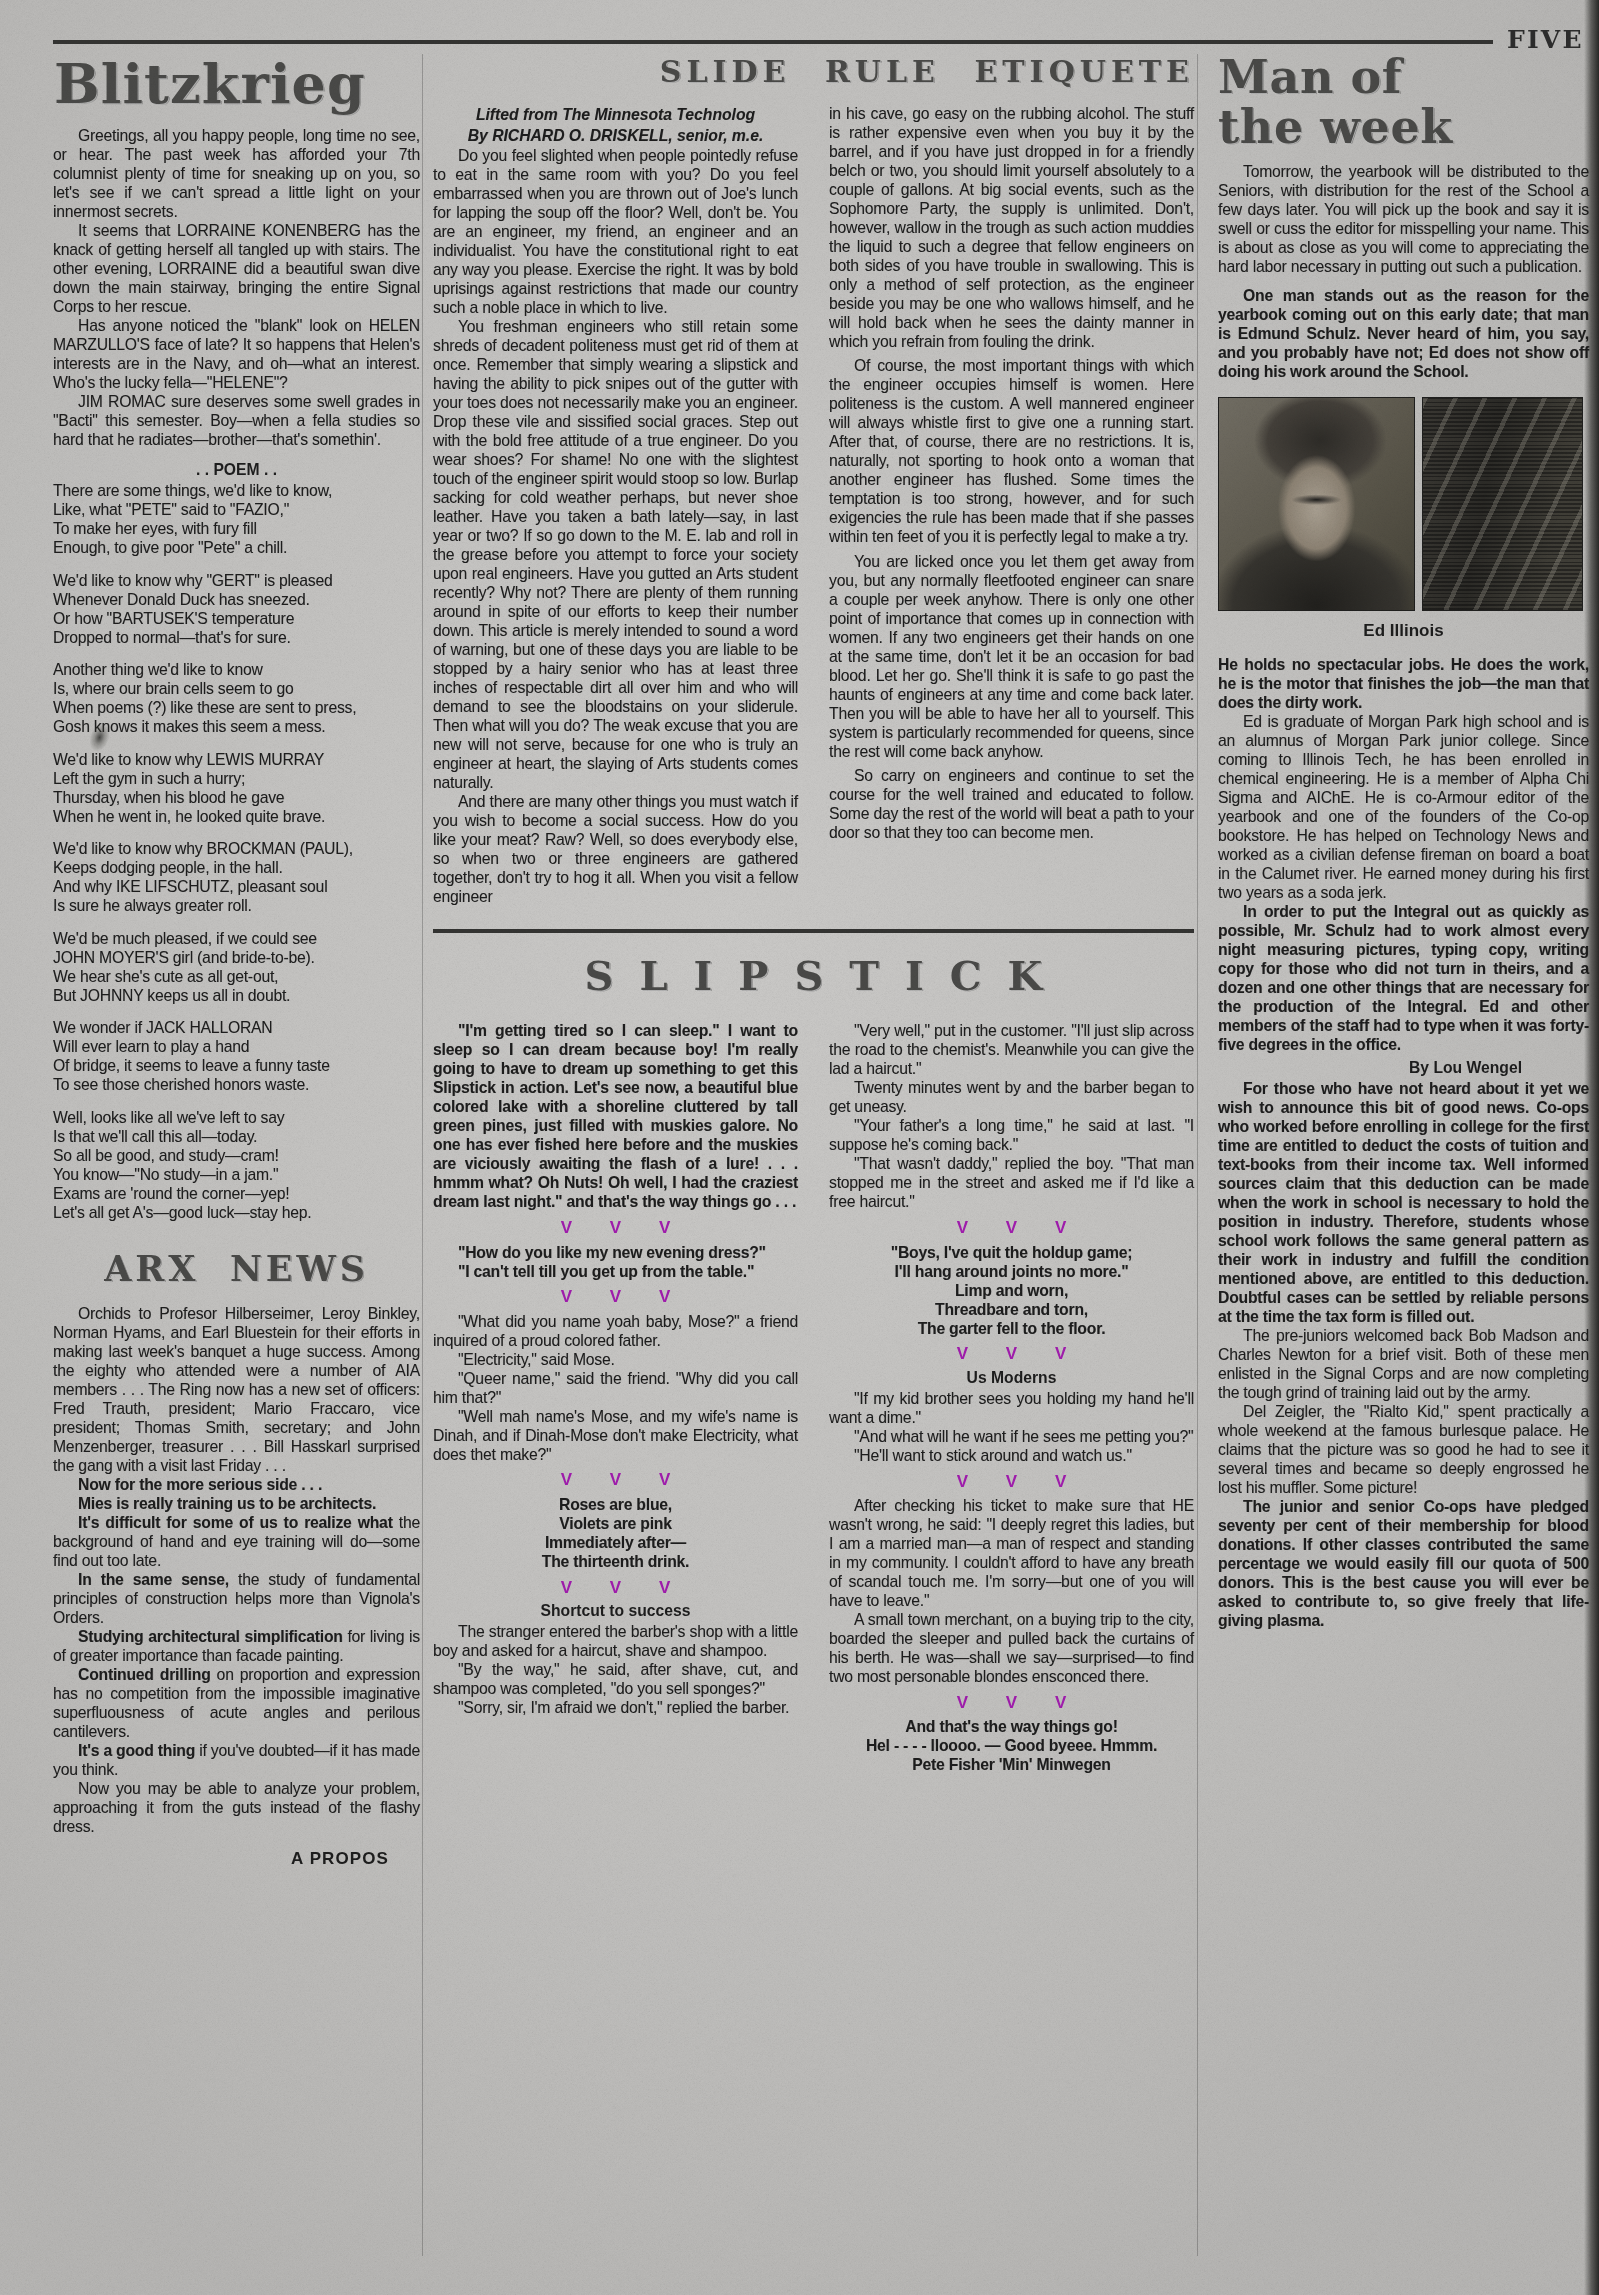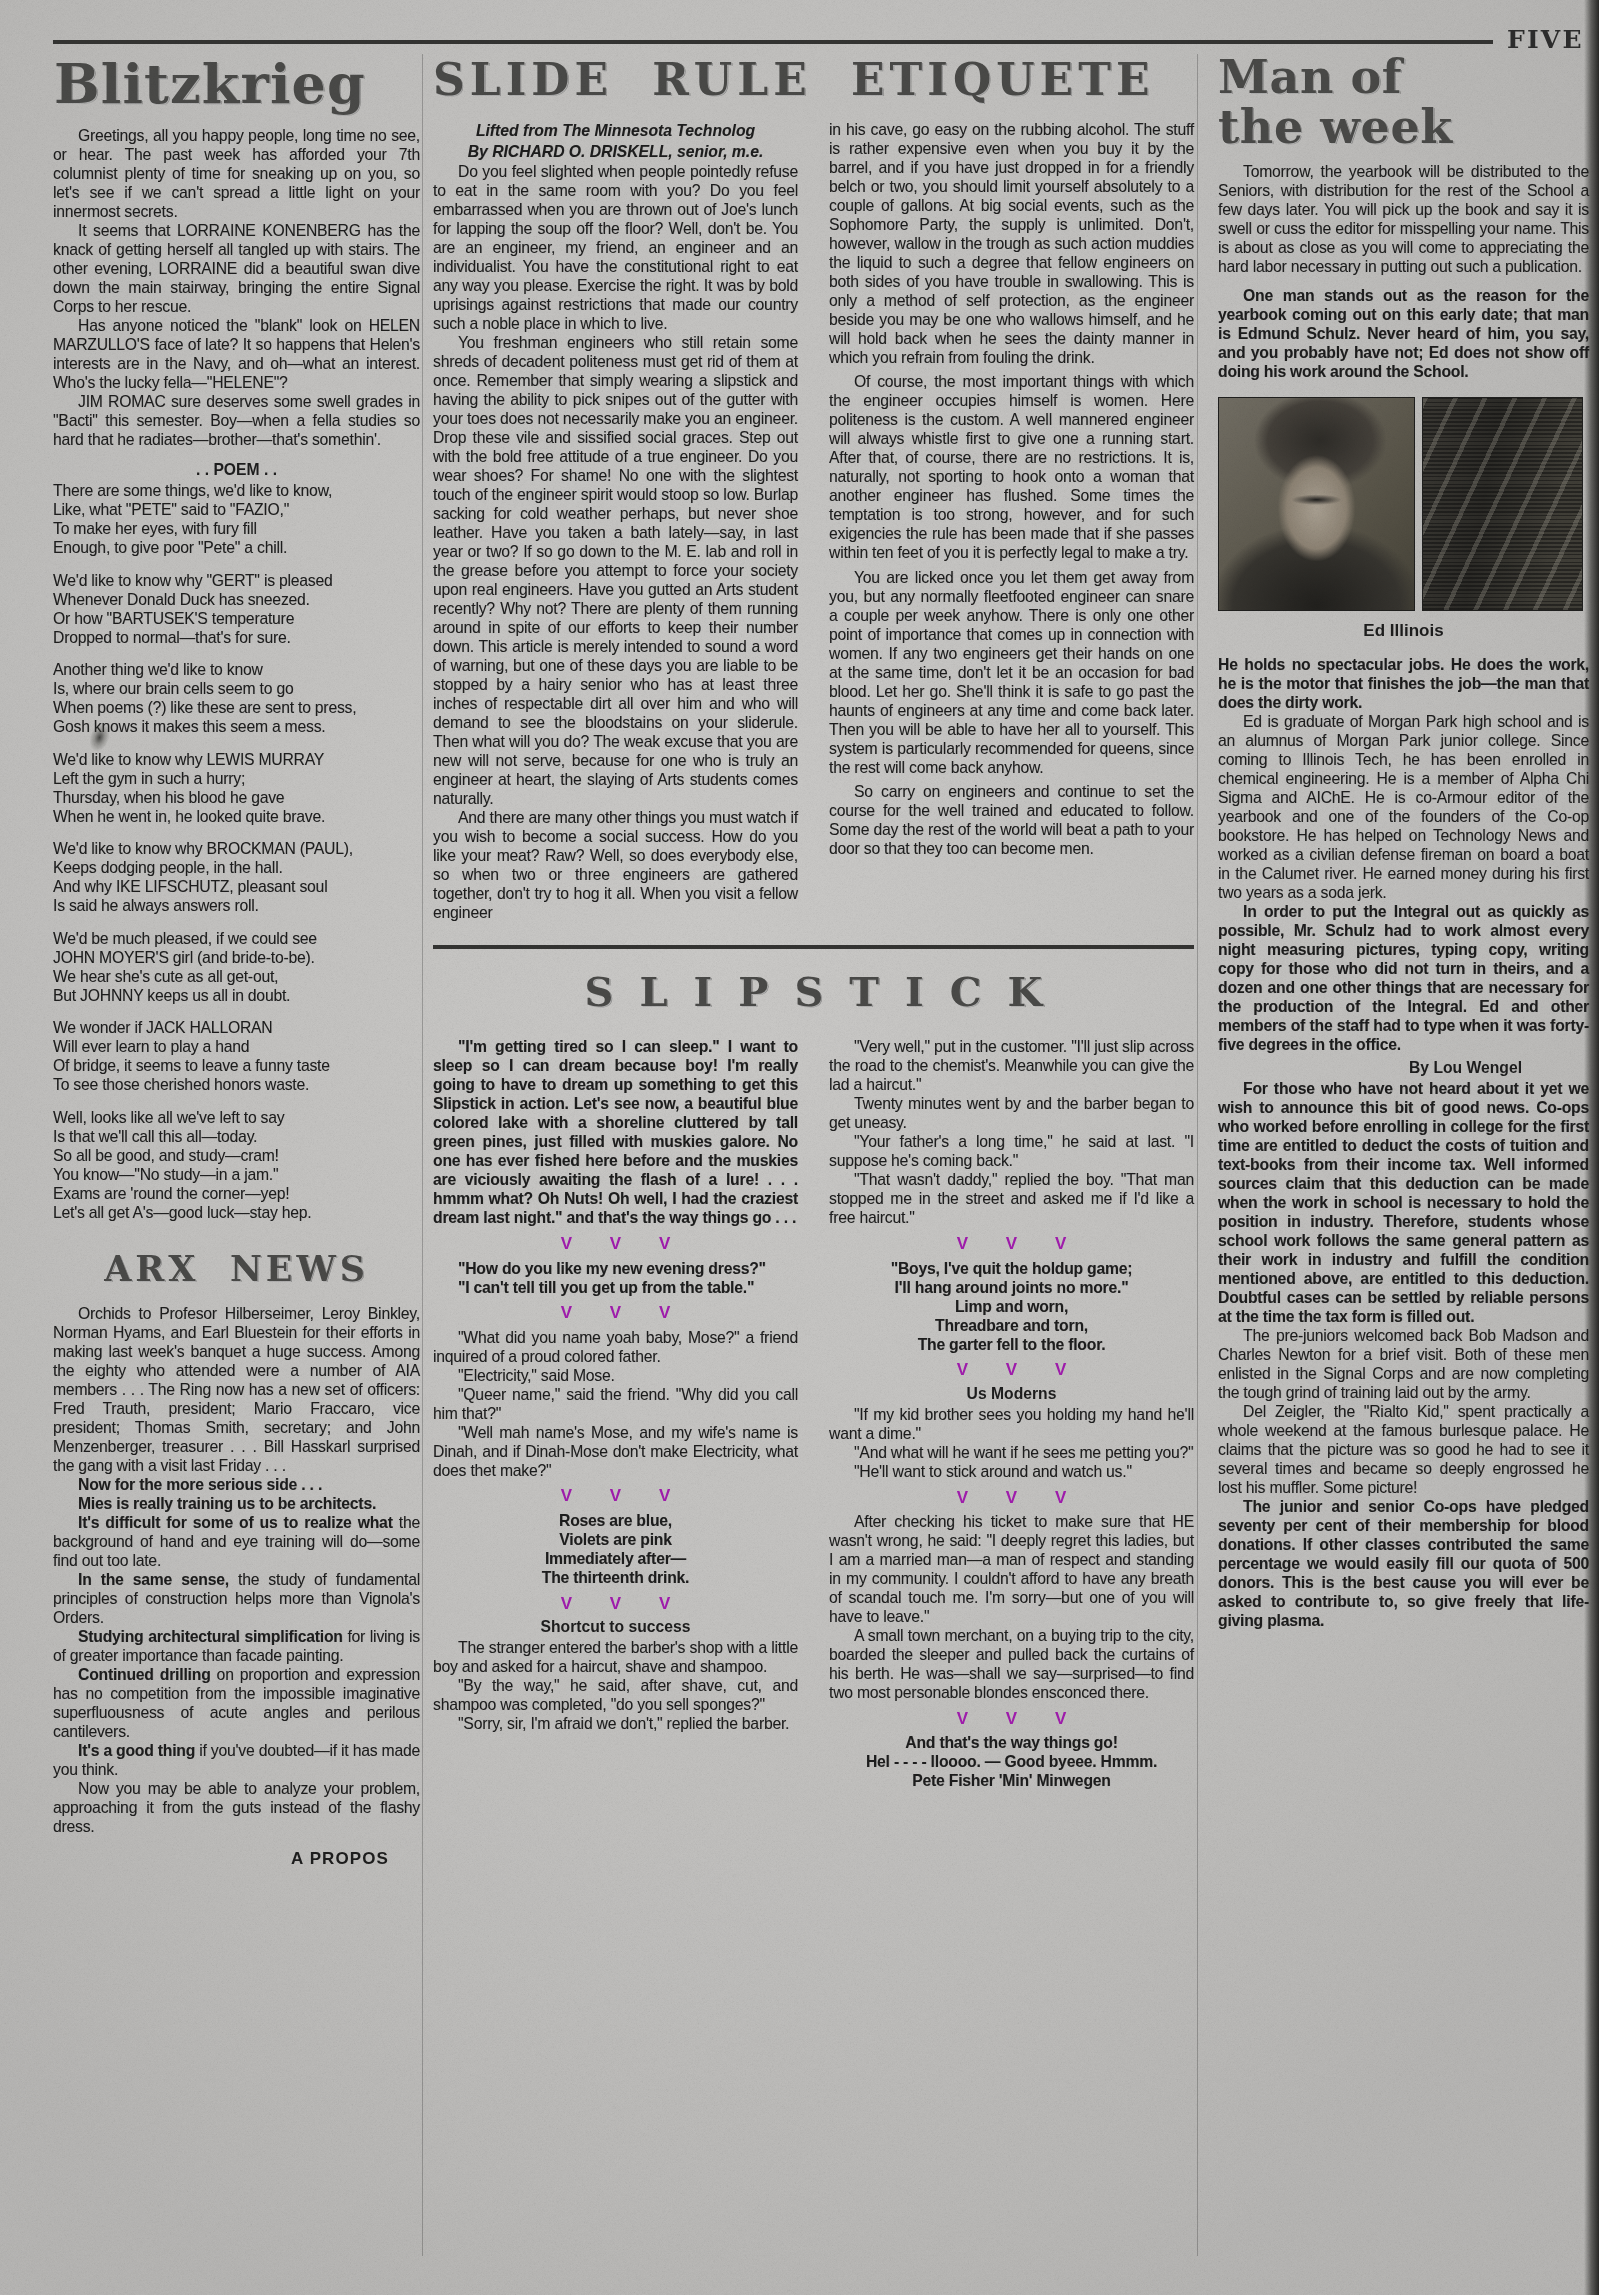--- a/index.html
+++ b/index.html
@@ -25,21 +25,21 @@
   .sep{font-size:17px;font-weight:bold;text-align:center;word-spacing:33px;
        margin:6.7px 0 4.5px;color:#a21caf;}
   .sh{font-size:15.7px;font-weight:bold;text-align:center;text-indent:0;margin:4.5px 0 2.2px;}
   .signoff{font-size:17px;font-weight:bold;text-align:right;padding-right:31px;margin-top:13.5px;
            letter-spacing:1.1px;}
 
   
   .display{font-family:"DejaVu Serif","Liberation Serif",serif;font-weight:700;color:#4a4a48;
            text-shadow:0.6px 0.6px 0 rgba(250,250,250,.45), 1.1px 1.1px 0.6px rgba(55,55,55,.55);margin:0;}
   #blitz-title{font-size:54px;line-height:1;margin:3.4px 0 14.6px 1.1px;letter-spacing:1.1px;}
-  #sliderule-title{font-size:44px;text-align:left;letter-spacing:5px;word-spacing:19px;margin:0 0 14.6px;}
+  #sliderule-title{font-size:30px;text-align:right;letter-spacing:5px;word-spacing:19px;margin:0 0 14.6px;}
   #slipstick-title{font-size:40px;text-align:center;letter-spacing:26px;text-indent:26px;margin:19px 0 22.4px;}
   #arx-title{font-size:35px;text-align:center;letter-spacing:3.9px;word-spacing:14.6px;margin:26px 0 14.6px;}
   .h-two{font-size:46px;line-height:50px;letter-spacing:0.6px;}
   #coop-head{margin-top:25px;}
   .credit{font-size:15.7px;line-height:21px;font-weight:bold;font-style:italic;text-align:center;margin:0;
           text-shadow:0.3px 0.3px 0 rgba(45,45,45,.3);}
   #page-number{position:absolute;left:1507px;top:25px;font-family:"DejaVu Serif","Liberation Serif",serif;
                font-weight:bold;font-size:25px;letter-spacing:2.2px;color:#2d2d2d;}
 
   
@@ -107,21 +107,21 @@
   <div class="pl">Is, where our brain cells seem to go</div>
   <div class="pl">When poems (?) like these are sent to press,</div>
   <div class="pl">Gosh knows it makes this seem a mess.</div>
   <div class="pl sg">We'd like to know why LEWIS MURRAY</div>
   <div class="pl">Left the gym in such a hurry;</div>
   <div class="pl">Thursday, when his blood he gave</div>
   <div class="pl">When he went in, he looked quite brave.</div>
   <div class="pl sg">We'd like to know why BROCKMAN (PAUL),</div>
   <div class="pl">Keeps dodging people, in the hall.</div>
   <div class="pl">And why IKE LIFSCHUTZ, pleasant soul</div>
-  <div class="pl">Is said he always answers roll.</div>
+  <div class="pl">Is sure he always greater roll.</div>
   <div class="pl sg">We'd be much pleased, if we could see</div>
   <div class="pl">JOHN MOYER'S girl (and bride-to-be).</div>
   <div class="pl">We hear she's cute as all get-out,</div>
   <div class="pl">But JOHNNY keeps us all in doubt.</div>
   <div class="pl sg">We wonder if JACK HALLORAN</div>
   <div class="pl">Will ever learn to play a hand</div>
   <div class="pl">Of bridge, it seems to leave a funny taste</div>
   <div class="pl">To see those cherished honors waste.</div>
   <div class="pl sg">Well, looks like all we've left to say</div>
   <div class="pl">Is that we'll call this all—today.</div>

